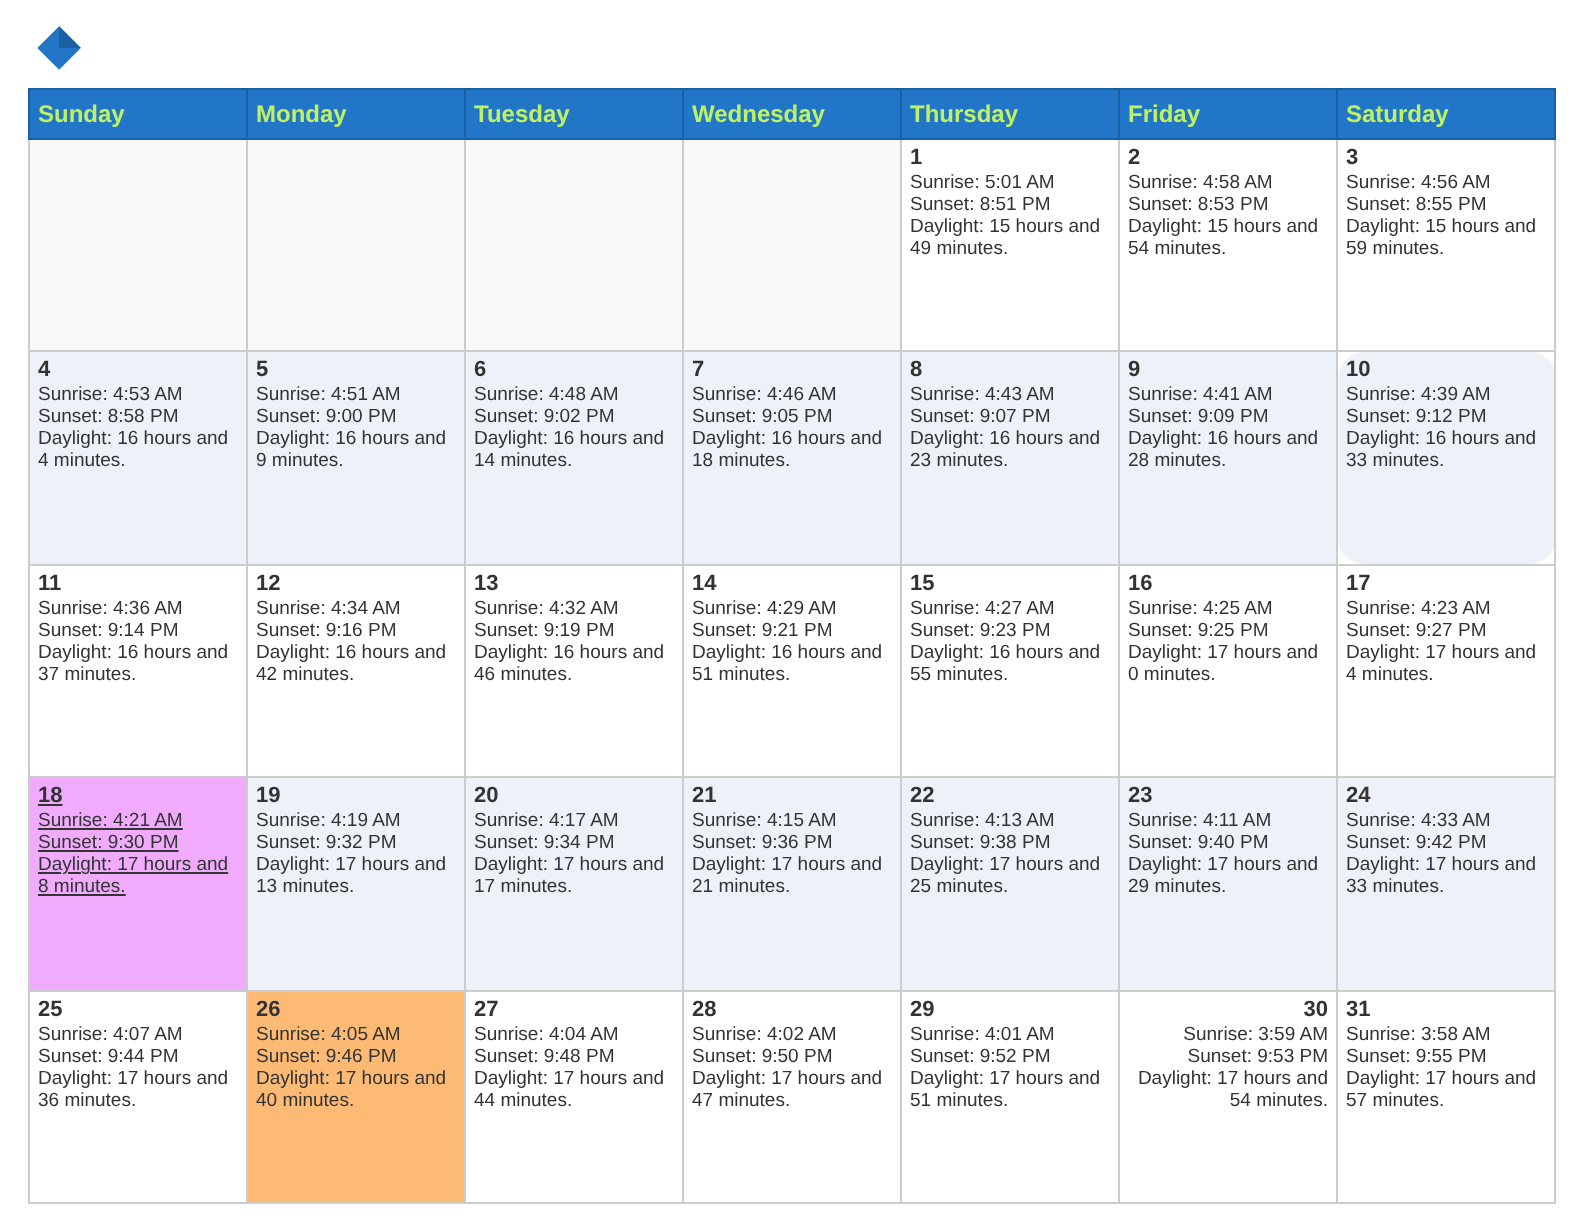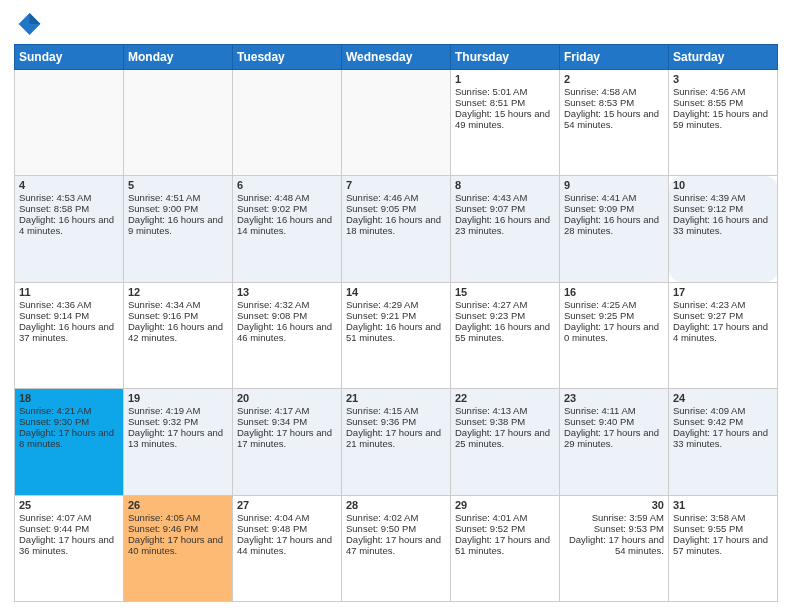--- a/index.html
+++ b/index.html
@@ -54,21 +54,21 @@
     }
     .calendar {
       flex: 1;
       border: 1px solid #ccc;
       border-collapse: collapse;
       width: 100%;
       table-layout: fixed;
     }
     .calendar th {
       background-color: #2176c7;
-      color: #ffffff;
+      color: #bef264;
       font-size: 12px;
       font-weight: bold;
       padding: 5px 4px;
       text-align: left;
       border: 1px solid #1a60a8;
     }
     .calendar td {
       vertical-align: top;
       border: 1px solid #ccc;
       padding: 3px 4px;
@@ -141,34 +141,34 @@
           <td style="background: rgb(237, 242, 248);"><span class="day-num">5</span><span>Sunrise: 4:51 AM</span><br><span>Sunset: 9:00 PM</span><br><span>Daylight: 16 hours and 9 minutes.</span></td>
           <td style="background: rgb(237, 242, 248);"><span class="day-num">6</span><span>Sunrise: 4:48 AM</span><br><span>Sunset: 9:02 PM</span><br><span>Daylight: 16 hours and 14 minutes.</span></td>
           <td style="background: rgb(237, 242, 248);"><span class="day-num">7</span><span>Sunrise: 4:46 AM</span><br><span>Sunset: 9:05 PM</span><br><span>Daylight: 16 hours and 18 minutes.</span></td>
           <td style="background: rgb(237, 242, 248);"><span class="day-num">8</span><span>Sunrise: 4:43 AM</span><br><span>Sunset: 9:07 PM</span><br><span>Daylight: 16 hours and 23 minutes.</span></td>
           <td style="background: rgb(237, 242, 248);"><span class="day-num">9</span><span>Sunrise: 4:41 AM</span><br><span>Sunset: 9:09 PM</span><br><span>Daylight: 16 hours and 28 minutes.</span></td>
           <td style="background: rgb(237, 242, 248); border-radius: 13px;"><span class="day-num">10</span><span>Sunrise: 4:39 AM</span><br><span>Sunset: 9:12 PM</span><br><span>Daylight: 16 hours and 33 minutes.</span></td>
         </tr>
         <tr>
           <td style="background: rgb(255, 255, 255);"><span class="day-num">11</span><span>Sunrise: 4:36 AM</span><br><span>Sunset: 9:14 PM</span><br><span>Daylight: 16 hours and 37 minutes.</span></td>
           <td style="background: rgb(255, 255, 255);"><span class="day-num">12</span><span>Sunrise: 4:34 AM</span><br><span>Sunset: 9:16 PM</span><br><span>Daylight: 16 hours and 42 minutes.</span></td>
-          <td style="background: rgb(255, 255, 255);"><span class="day-num">13</span><span>Sunrise: 4:32 AM</span><br><span>Sunset: 9:08 PM</span><br><span>Daylight: 16 hours and 46 minutes.</span></td>
+          <td style="background: rgb(255, 255, 255);"><span class="day-num">13</span><span>Sunrise: 4:32 AM</span><br><span>Sunset: 9:19 PM</span><br><span>Daylight: 16 hours and 46 minutes.</span></td>
           <td style="background: rgb(255, 255, 255);"><span class="day-num">14</span><span>Sunrise: 4:29 AM</span><br><span>Sunset: 9:21 PM</span><br><span>Daylight: 16 hours and 51 minutes.</span></td>
           <td style="background: rgb(255, 255, 255);"><span class="day-num">15</span><span>Sunrise: 4:27 AM</span><br><span>Sunset: 9:23 PM</span><br><span>Daylight: 16 hours and 55 minutes.</span></td>
           <td style="background: rgb(255, 255, 255);"><span class="day-num">16</span><span>Sunrise: 4:25 AM</span><br><span>Sunset: 9:25 PM</span><br><span>Daylight: 17 hours and 0 minutes.</span></td>
           <td style="background: rgb(255, 255, 255); border-radius: 20px;"><span class="day-num">17</span><span>Sunrise: 4:23 AM</span><br><span>Sunset: 9:27 PM</span><br><span>Daylight: 17 hours and 4 minutes.</span></td>
         </tr>
         <tr>
-          <td style="background: #0ea5e9;"><span class="day-num">18</span><span>Sunrise: 4:21 AM</span><br><span>Sunset: 9:30 PM</span><br><span>Daylight: 17 hours and 8 minutes.</span></td>
+          <td style="background: #f0abfc; text-decoration: underline;"><span class="day-num">18</span><span>Sunrise: 4:21 AM</span><br><span>Sunset: 9:30 PM</span><br><span>Daylight: 17 hours and 8 minutes.</span></td>
           <td style="background: rgb(237, 242, 248);"><span class="day-num">19</span><span>Sunrise: 4:19 AM</span><br><span>Sunset: 9:32 PM</span><br><span>Daylight: 17 hours and 13 minutes.</span></td>
           <td style="background: rgb(237, 242, 248); margin-top: 18px;"><span class="day-num">20</span><span>Sunrise: 4:17 AM</span><br><span>Sunset: 9:34 PM</span><br><span>Daylight: 17 hours and 17 minutes.</span></td>
           <td style="background: rgb(237, 242, 248);"><span class="day-num">21</span><span>Sunrise: 4:15 AM</span><br><span>Sunset: 9:36 PM</span><br><span>Daylight: 17 hours and 21 minutes.</span></td>
           <td style="background: rgb(237, 242, 248);"><span class="day-num">22</span><span>Sunrise: 4:13 AM</span><br><span>Sunset: 9:38 PM</span><br><span>Daylight: 17 hours and 25 minutes.</span></td>
           <td style="background: rgb(237, 242, 248);"><span class="day-num">23</span><span>Sunrise: 4:11 AM</span><br><span>Sunset: 9:40 PM</span><br><span>Daylight: 17 hours and 29 minutes.</span></td>
-          <td style="background: rgb(237, 242, 248);"><span class="day-num">24</span><span>Sunrise: 4:09 AM</span><br><span>Sunset: 9:42 PM</span><br><span>Daylight: 17 hours and 33 minutes.</span></td>
+          <td style="background: rgb(237, 242, 248);"><span class="day-num">24</span><span>Sunrise: 4:33 AM</span><br><span>Sunset: 9:42 PM</span><br><span>Daylight: 17 hours and 33 minutes.</span></td>
         </tr>
         <tr>
           <td style="background: rgb(255, 255, 255);"><span class="day-num">25</span><span>Sunrise: 4:07 AM</span><br><span>Sunset: 9:44 PM</span><br><span>Daylight: 17 hours and 36 minutes.</span></td>
           <td style="background: #fdba74;"><span class="day-num">26</span><span>Sunrise: 4:05 AM</span><br><span>Sunset: 9:46 PM</span><br><span>Daylight: 17 hours and 40 minutes.</span></td>
           <td style="background: rgb(255, 255, 255);"><span class="day-num">27</span><span>Sunrise: 4:04 AM</span><br><span>Sunset: 9:48 PM</span><br><span>Daylight: 17 hours and 44 minutes.</span></td>
           <td style="background: rgb(255, 255, 255);"><span class="day-num">28</span><span>Sunrise: 4:02 AM</span><br><span>Sunset: 9:50 PM</span><br><span>Daylight: 17 hours and 47 minutes.</span></td>
           <td style="background: rgb(255, 255, 255); margin-left: 36px;"><span class="day-num">29</span><span>Sunrise: 4:01 AM</span><br><span>Sunset: 9:52 PM</span><br><span>Daylight: 17 hours and 51 minutes.</span></td>
           <td style="background: rgb(255, 255, 255); text-align: right;"><span class="day-num">30</span><span>Sunrise: 3:59 AM</span><br><span>Sunset: 9:53 PM</span><br><span>Daylight: 17 hours and 54 minutes.</span></td>
           <td style="background: rgb(255, 255, 255);"><span class="day-num">31</span><span>Sunrise: 3:58 AM</span><br><span>Sunset: 9:55 PM</span><br><span>Daylight: 17 hours and 57 minutes.</span></td>
         </tr>

